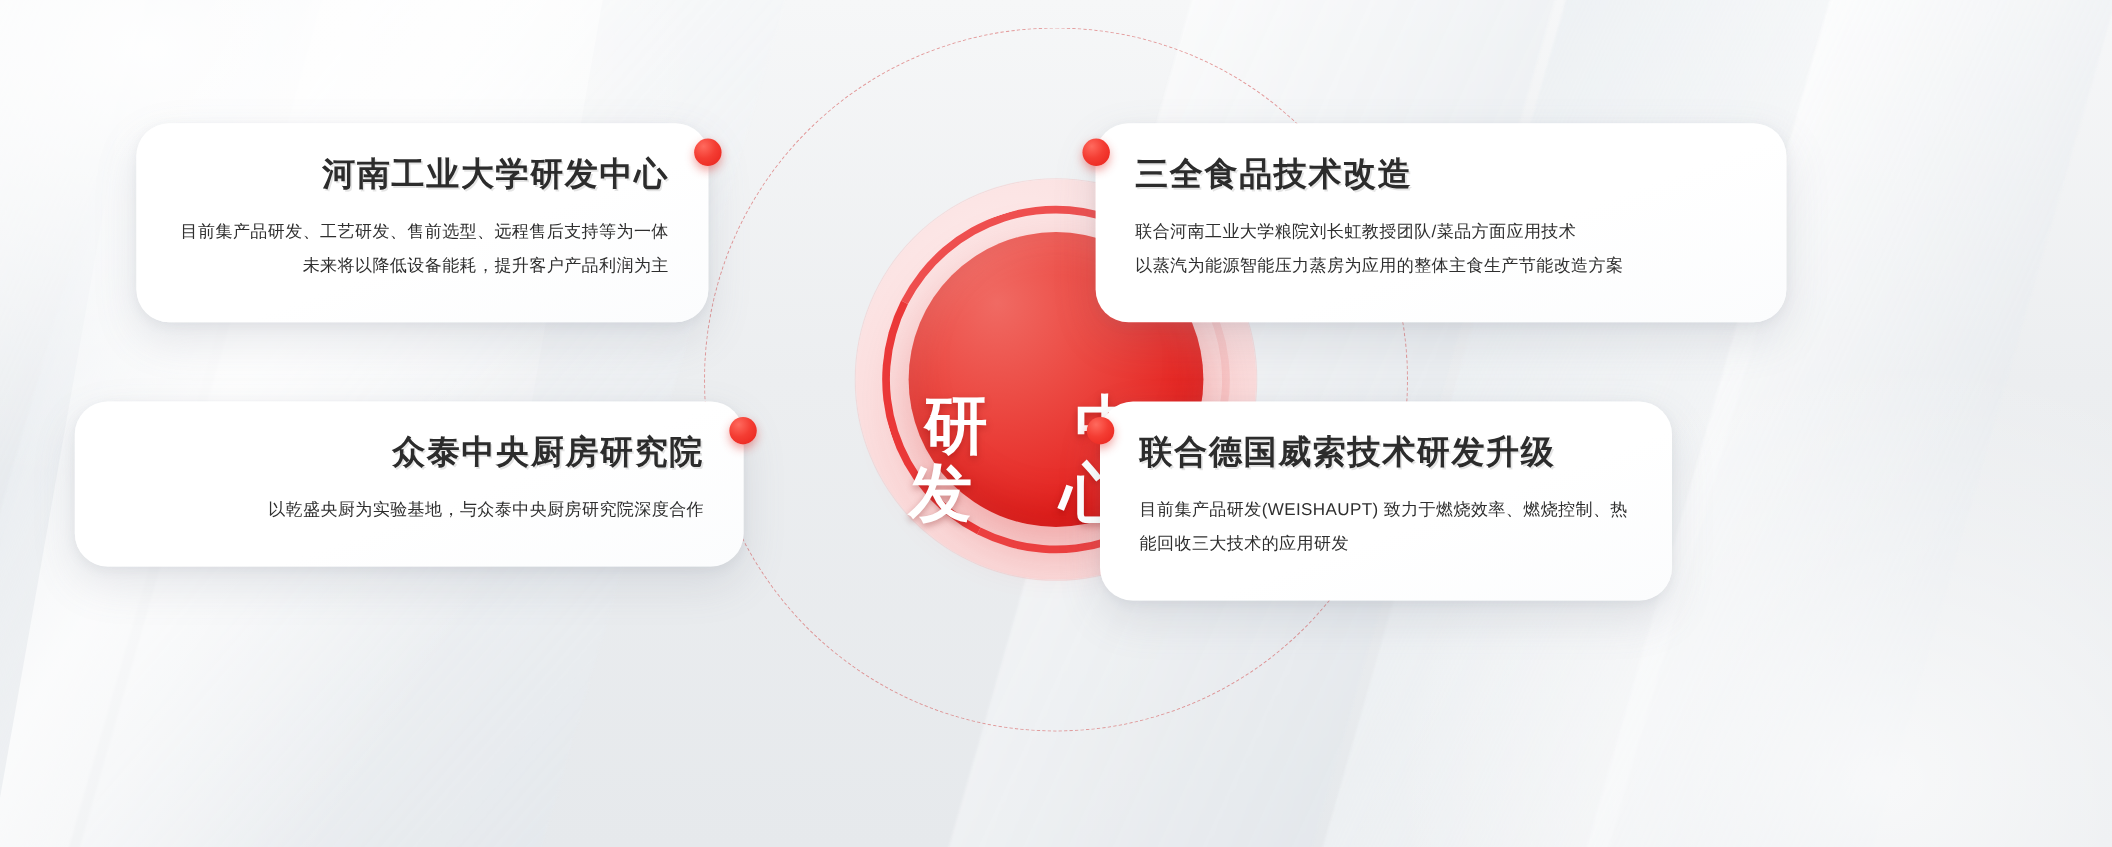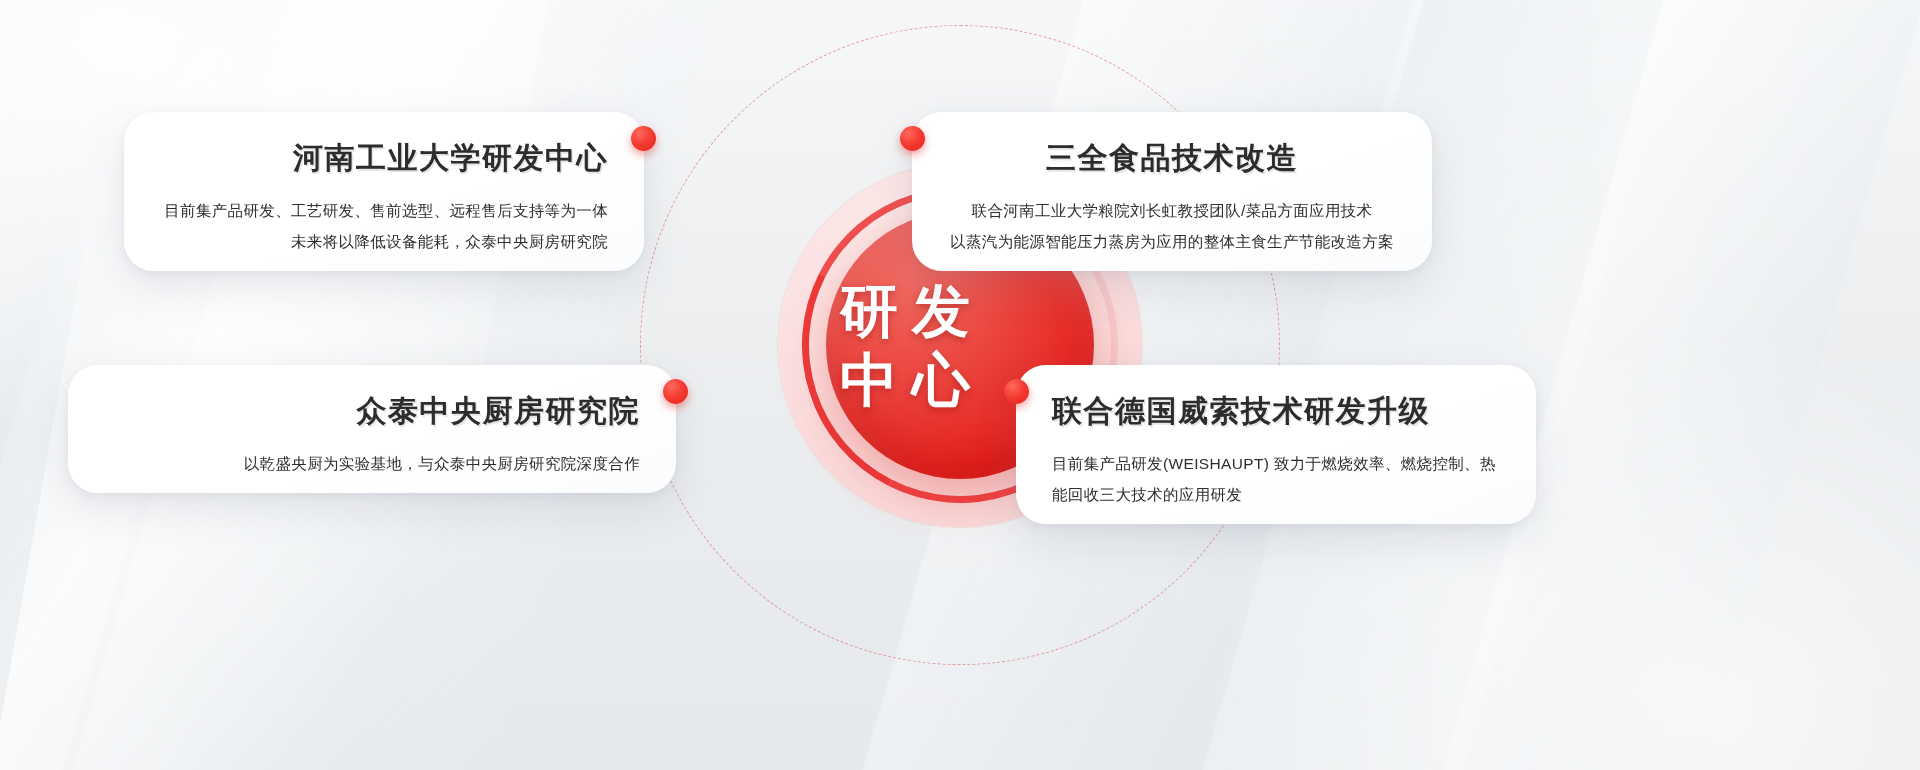--- a/index.html
+++ b/index.html
@@ -91,43 +91,43 @@
   }
   .core {
     position:absolute; left:50%; top:50%;
     width:268px; height:268px; margin:-134px 0 0 -134px;
     border-radius:50%;
     background:radial-gradient(circle at 30% 24%, #f06a63 0%, #ec4b44 32%, #e5221f 72%, #d8100f 100%);
     box-shadow:
       0 18px 46px rgba(214,32,32,.30),
       inset 0 -16px 36px rgba(150,0,0,.22),
       inset 0 14px 30px rgba(255,255,255,.14);
-    display:flex; flex-direction:column;
-    align-items:flex-start; justify-content:center;
+    display:flex; 
+    align-items:flex-end; justify-content:center;
     gap:7px;
   }
   .core-line {
     color:#ffffff;
     font-size:58px;
     font-weight:700;
     letter-spacing:14px;
     text-indent:14px;
     line-height:1.06;
     text-shadow:0 3px 7px rgba(120,0,0,.35);
   }
 
   
   .card {
     position:absolute;
     background:linear-gradient(160deg,#ffffff 0%,#ffffff 58%,#fbfcfd 100%);
     border-radius:30px;
     box-shadow:
       0 16px 40px rgba(110,120,135,.16),
       0 3px 10px rgba(110,120,135,.09);
-    padding:26px 36px 14px;
+    padding:26px 36px 36px;
   }
   .card .title {
     color:#2c2c2c;
     font-size:30px;
     font-weight:700;
     letter-spacing:1.5px;
     text-shadow:1.5px 2px 0 rgba(0,0,0,.10);
     white-space:nowrap;
     margin-bottom:16px;
   }
@@ -148,24 +148,24 @@
   }
 
   
   #card-henan { left:124px; top:112px;  width:520px; text-align:right; }
   #card-henan .dot { right:-12px; top:14px; }
 
   #card-zhongtai { left:68px; top:365px; width:608px; text-align:right; }
   #card-zhongtai .dot { right:-12px; top:14px; }
 
   
-  #card-sanquan { left:912px; top:112px; width:520px; text-align:center; }
+  #card-sanquan { left:996px; top:112px; width:628px; text-align:left; }
   #card-sanquan .dot { left:-12px; top:14px; }
 
-  #card-weishaupt { left:1000px; top:365px; width:520px; text-align:left;margin-left:16px; }
+  #card-weishaupt { left:1000px; top:365px; width:520px; text-align:left; }
   #card-weishaupt .dot { left:-12px; top:14px; }
   #card-weishaupt .body-line { white-space:normal; }
 </style>
 </head>
 <body>
 
 <div id="stage">
 
   <div class="bg-bands">
     <div class="band b1"></div>
@@ -187,21 +187,21 @@
     <div class="core">
       <div class="core-line">研发</div>
       <div class="core-line">中心</div>
     </div>
   </div>
 
   <div class="card" id="card-henan">
     <div class="dot"></div>
     <div class="title">河南工业大学研发中心</div>
     <div class="body-line">目前集产品研发、工艺研发、售前选型、远程售后支持等为一体</div>
-    <div class="body-line">未来将以降低设备能耗，众泰中央厨房研究院</div>
+    <div class="body-line">未来将以降低设备能耗，提升客户产品利润为主</div>
   </div>
 
   <div class="card" id="card-sanquan">
     <div class="dot"></div>
     <div class="title">三全食品技术改造</div>
     <div class="body-line">联合河南工业大学粮院刘长虹教授团队/菜品方面应用技术</div>
     <div class="body-line">以蒸汽为能源智能压力蒸房为应用的整体主食生产节能改造方案</div>
   </div>
 
   <div class="card" id="card-zhongtai">

